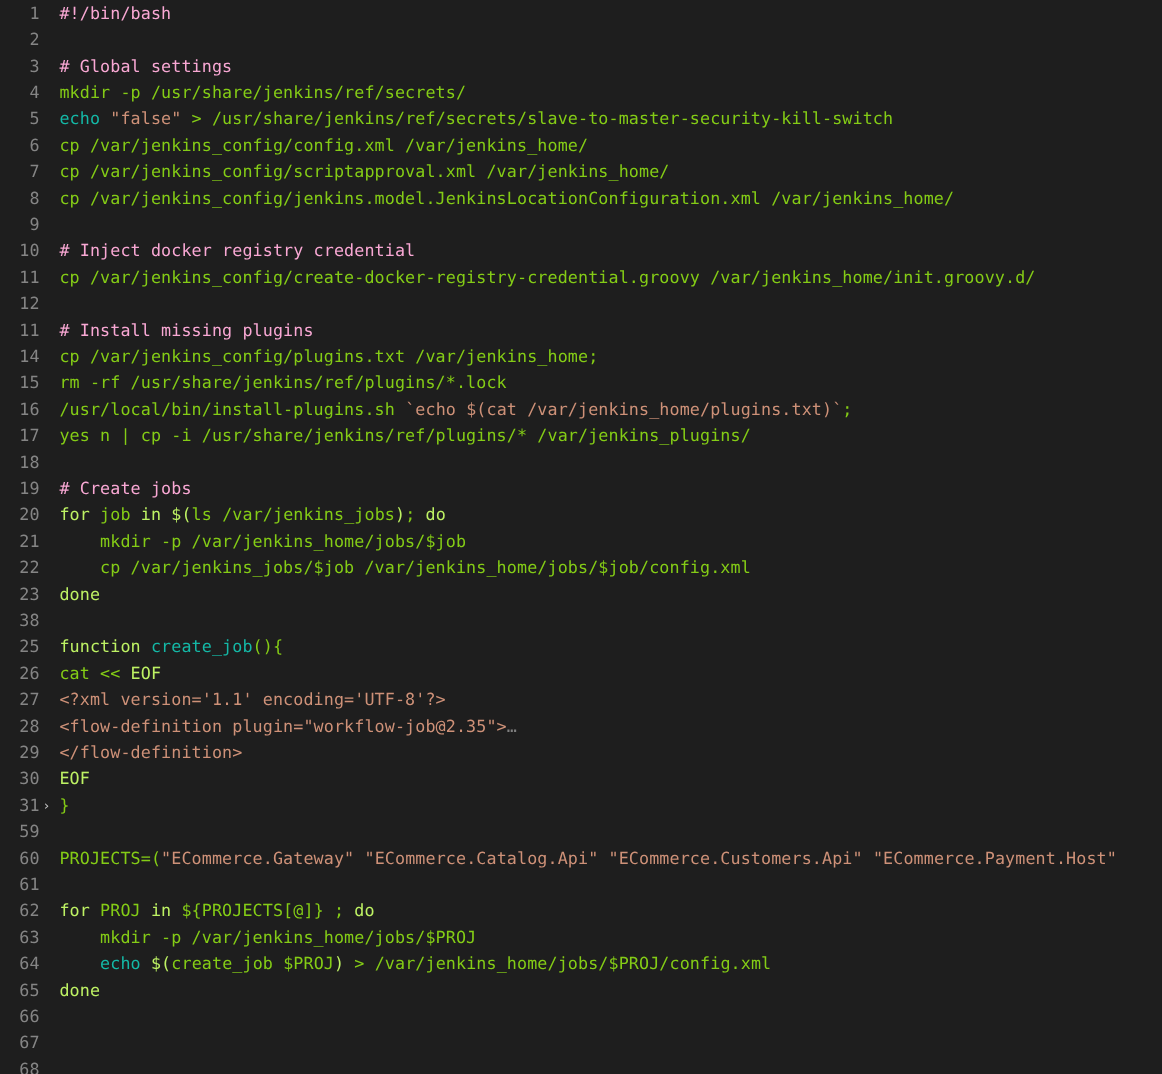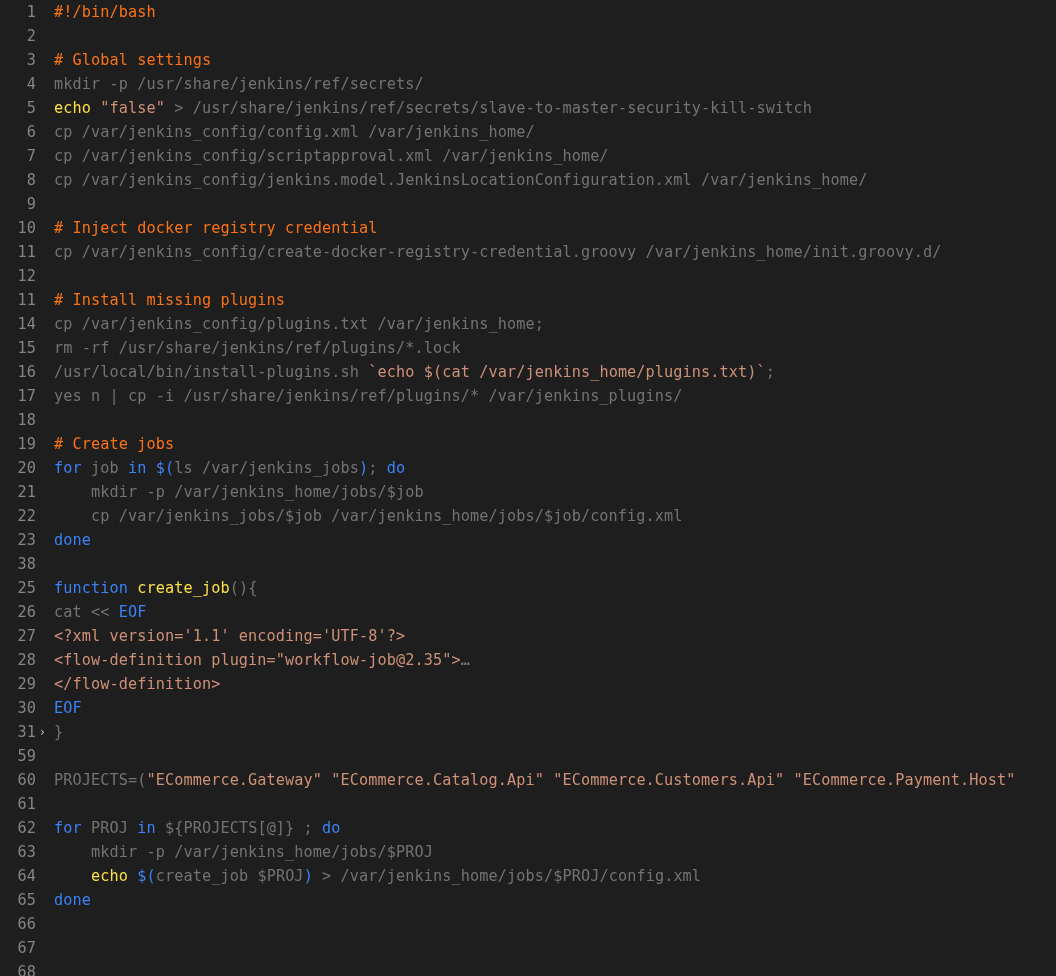--- a/index.html
+++ b/index.html
@@ -38,25 +38,25 @@
     cursor: pointer;
   }
   .code {
     flex: 1 1 auto;
     padding-left: 10px;
   }
   .code-line {
     height: 24px;
     white-space: pre;
   }
-  .c-default { color: #737373; text-align: center; }
-  .c-comment { color: #f97316; }
+  .c-default { color: #84cc16; text-align: center; }
+  .c-comment { color: #f9a8d4; }
   .c-string  { color: #ce9178; }
-  .c-keyword { color: #3b82f6; }
-  .c-func    { color: #fde047; text-align: center; }
+  .c-keyword { color: #bef264; }
+  .c-func    { color: #14b8a6; text-align: center; }
   .c-dim     { color: #808080; }
 </style>
 </head>
 <body>
 
 <div class="editor">
   <div class="gutter" id="gutter">
       <div class="gutter-line">1</div>
       <div class="gutter-line">2</div>
       <div class="gutter-line">3</div>

